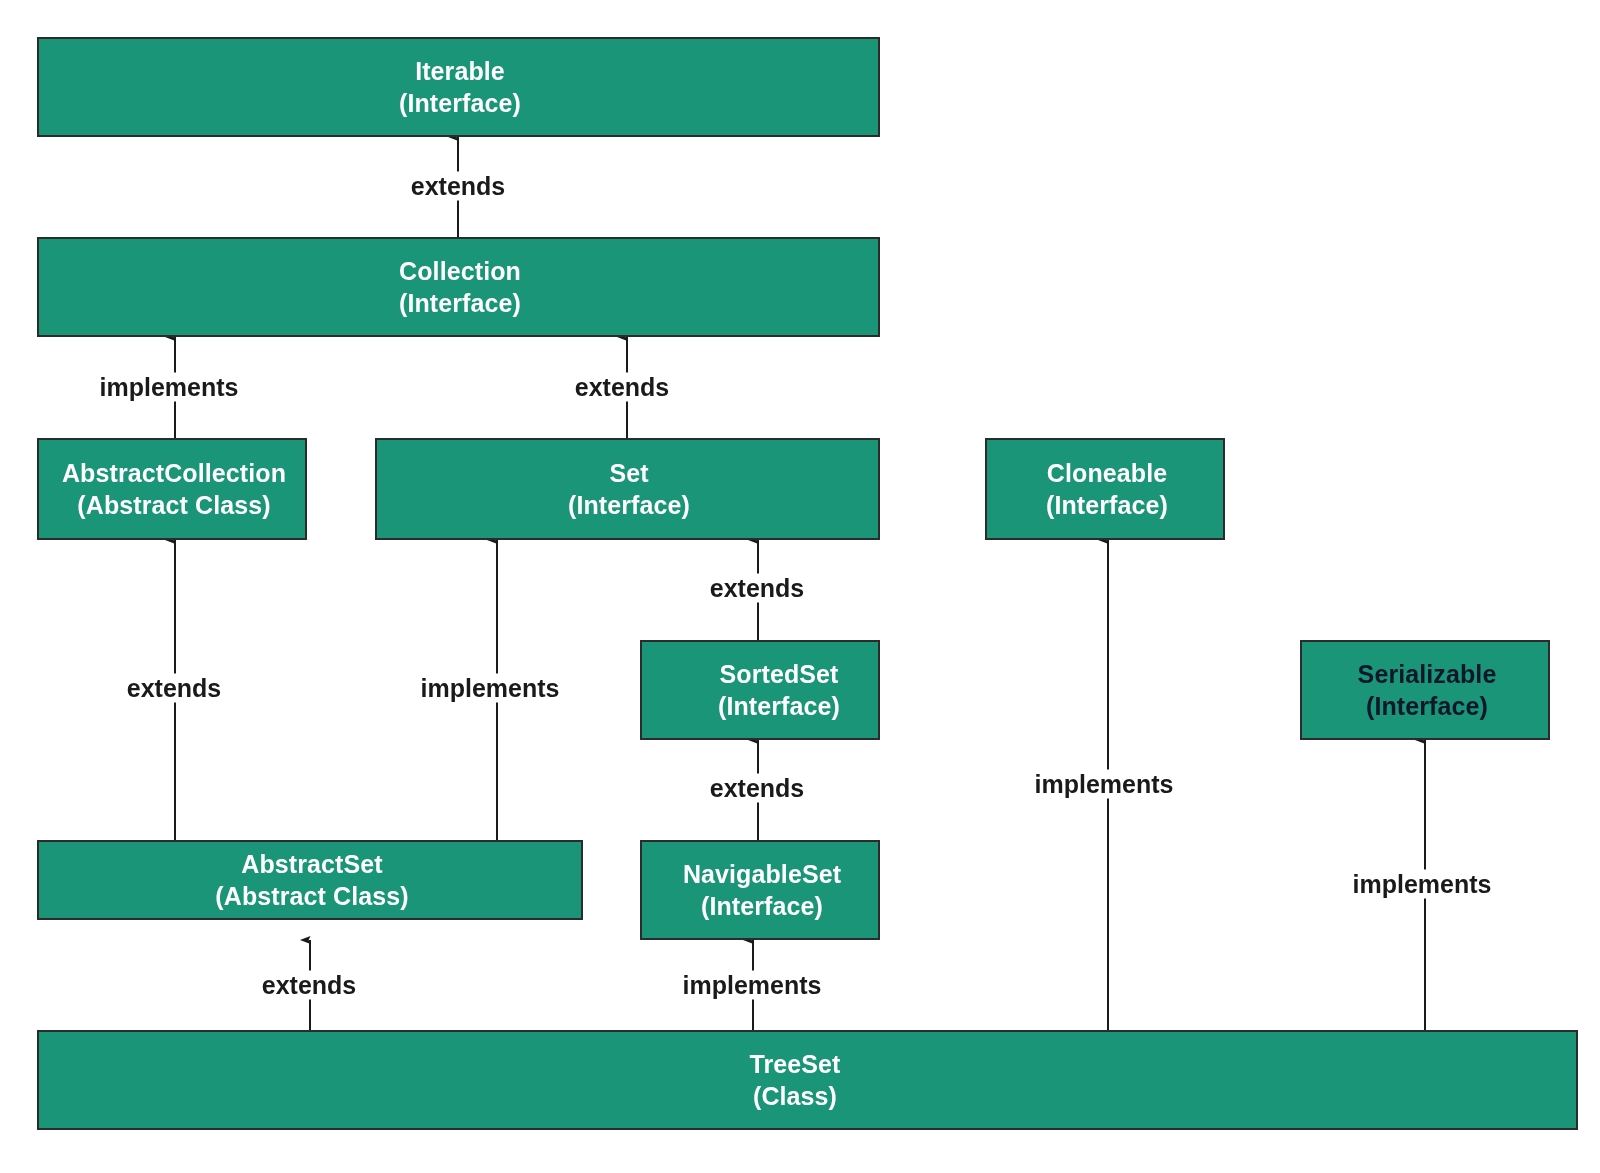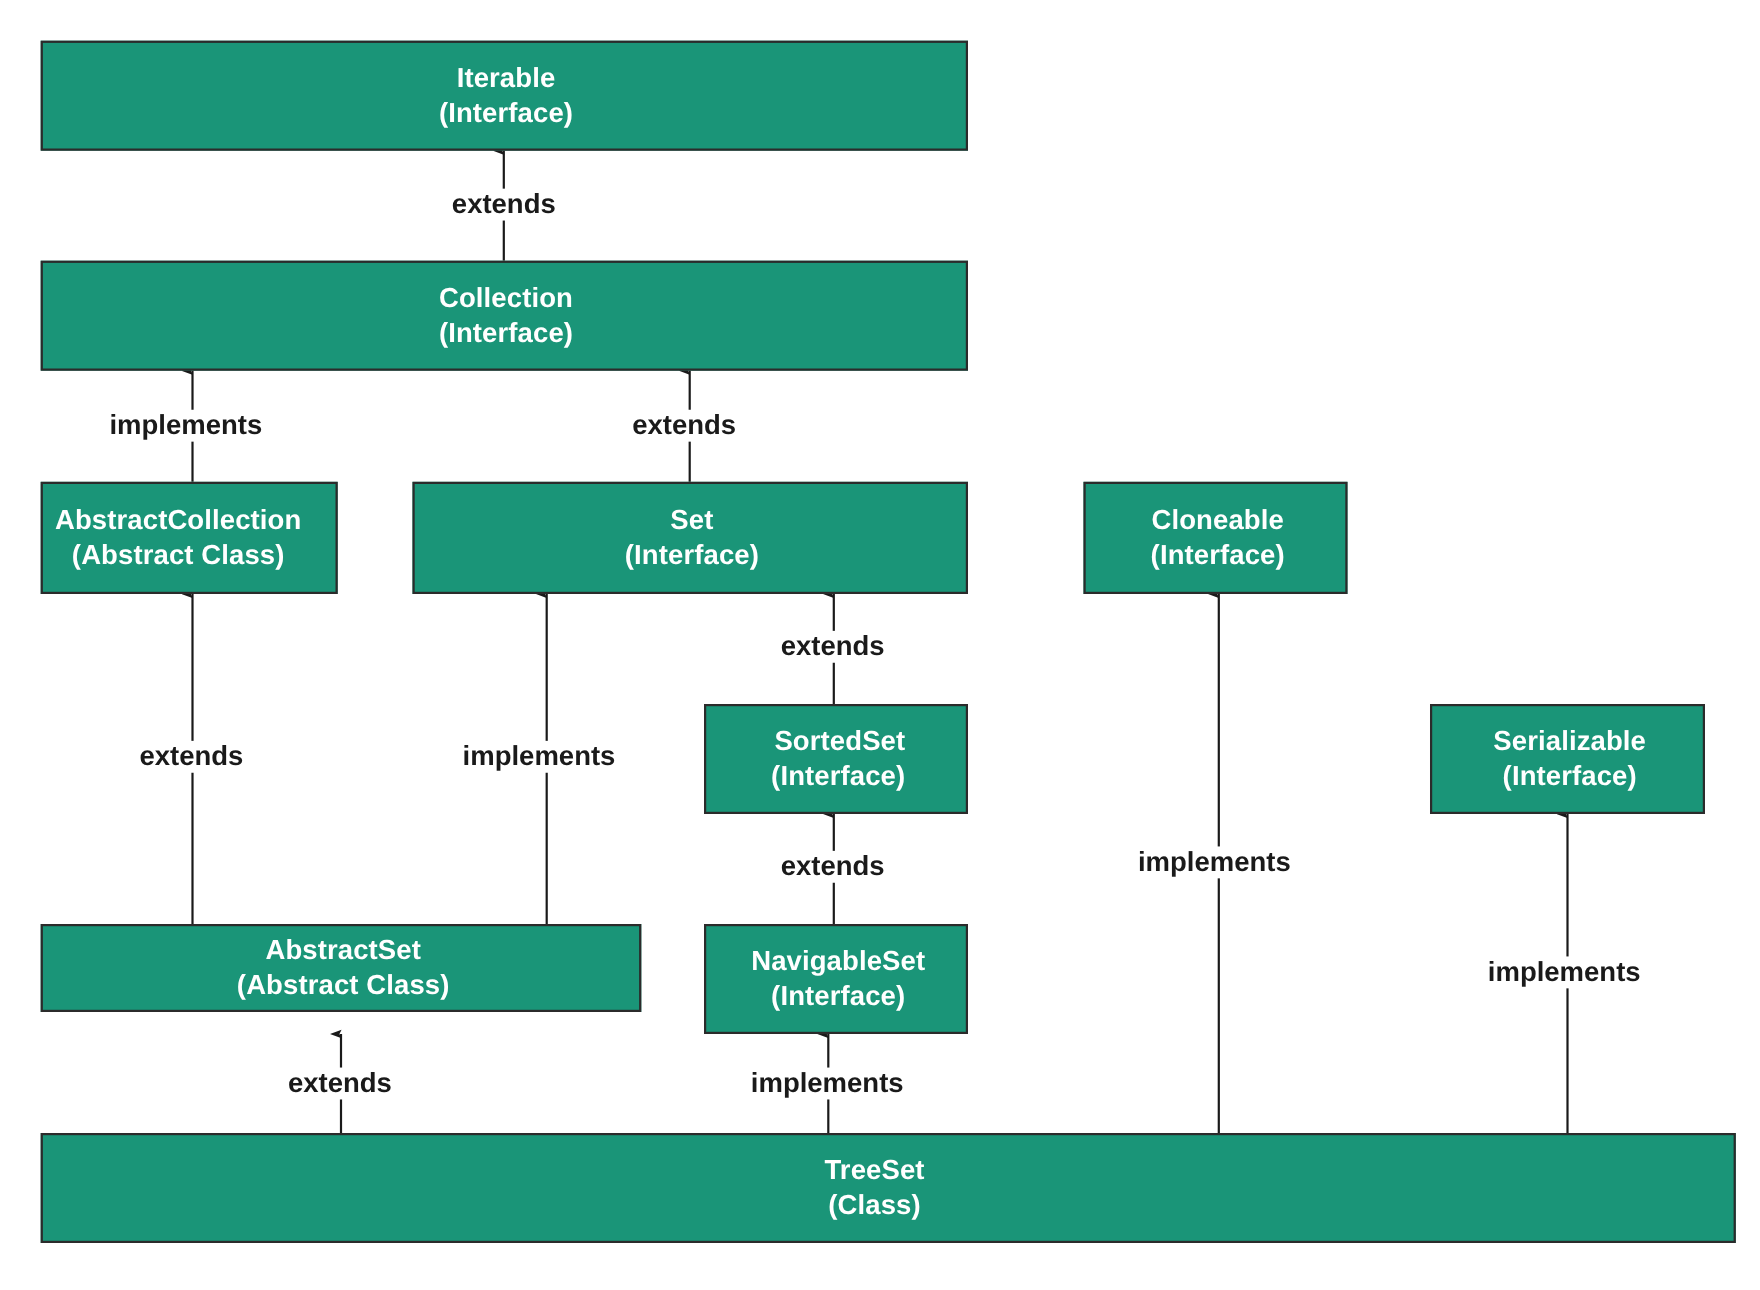--- a/index.html
+++ b/index.html
@@ -108,48 +108,48 @@
   </div>
 
   <div class="uml-box label-offset" id="node-collection" style="left: 37px; top: 237px; width: 843px; height: 100px; background: rgb(26, 149, 120); border-color: rgb(43, 43, 43); color: rgb(255, 255, 255);">
     <div class="box-label-block" style="left: 421px; transform: translateX(-50%);">
       <span class="box-title">Collection</span>
       <span class="box-stereotype">(Interface)</span>
     </div>
   </div>
 
   <div class="uml-box label-offset" id="node-abstractcollection" style="left: 37px; top: 438px; width: 270px; height: 102px; background: rgb(26, 149, 120); border-color: rgb(43, 43, 43); color: rgb(255, 255, 255);">
-    <div class="box-label-block" style="left: 123px; transform: translateX(-50%);">
+    <div class="box-label-block" style="left: 135px; transform: translateX(-50%);">
       <span class="box-title">AbstractCollection</span>
       <span class="box-stereotype">(Abstract Class)</span>
     </div>
   </div>
 
   <div class="uml-box label-offset" id="node-set" style="left: 375px; top: 438px; width: 505px; height: 102px; background: rgb(26, 149, 120); border-color: rgb(43, 43, 43); color: rgb(255, 255, 255);">
     <div class="box-label-block" style="left: 252px; transform: translateX(-50%); text-align: right;">
       <span class="box-title">Set</span>
       <span class="box-stereotype">(Interface)</span>
     </div>
   </div>
 
   <div class="uml-box label-offset" id="node-cloneable" style="left: 985px; top: 438px; width: 240px; height: 102px; background: rgb(26, 149, 120); border-color: rgb(43, 43, 43); color: rgb(255, 255, 255);">
     <div class="box-label-block" style="left: 120px; transform: translateX(-50%);">
       <span class="box-title">Cloneable</span>
       <span class="box-stereotype">(Interface)</span>
     </div>
   </div>
 
   <div class="uml-box label-offset" id="node-sortedset" style="left: 640px; top: 640px; width: 240px; height: 100px; background: rgb(26, 149, 120); border-color: rgb(43, 43, 43); color: rgb(255, 255, 255);">
-    <div class="box-label-block" style="left: 120px; transform: translateX(-50%); align-items: flex-end;">
+    <div class="box-label-block" style="left: 137px; transform: translateX(-50%);">
       <span class="box-title">SortedSet</span>
       <span class="box-stereotype">(Interface)</span>
     </div>
   </div>
 
-  <div class="uml-box label-offset" id="node-serializable" style="left: 1300px; top: 640px; width: 250px; height: 100px; background: rgb(26, 149, 120); border-color: rgb(43, 43, 43); color: #ffffff;">
+  <div class="uml-box label-offset" id="node-serializable" style="left: 1300px; top: 640px; width: 250px; height: 100px; background: rgb(26, 149, 120); border-color: rgb(43, 43, 43); color: #0f172a;">
     <div class="box-label-block" style="left: 125px; transform: translateX(-50%);">
       <span class="box-title">Serializable</span>
       <span class="box-stereotype">(Interface)</span>
     </div>
   </div>
 
   <div class="uml-box label-offset" id="node-abstractset" style="left: 37px; top: 840px; width: 546px; height: 80px; background: rgb(26, 149, 120); border-color: rgb(43, 43, 43); color: rgb(255, 255, 255);">
     <div class="box-label-block" style="left: 273px; transform: translateX(-50%);">
       <span class="box-title">AbstractSet</span>
       <span class="box-stereotype">(Abstract Class)</span>

